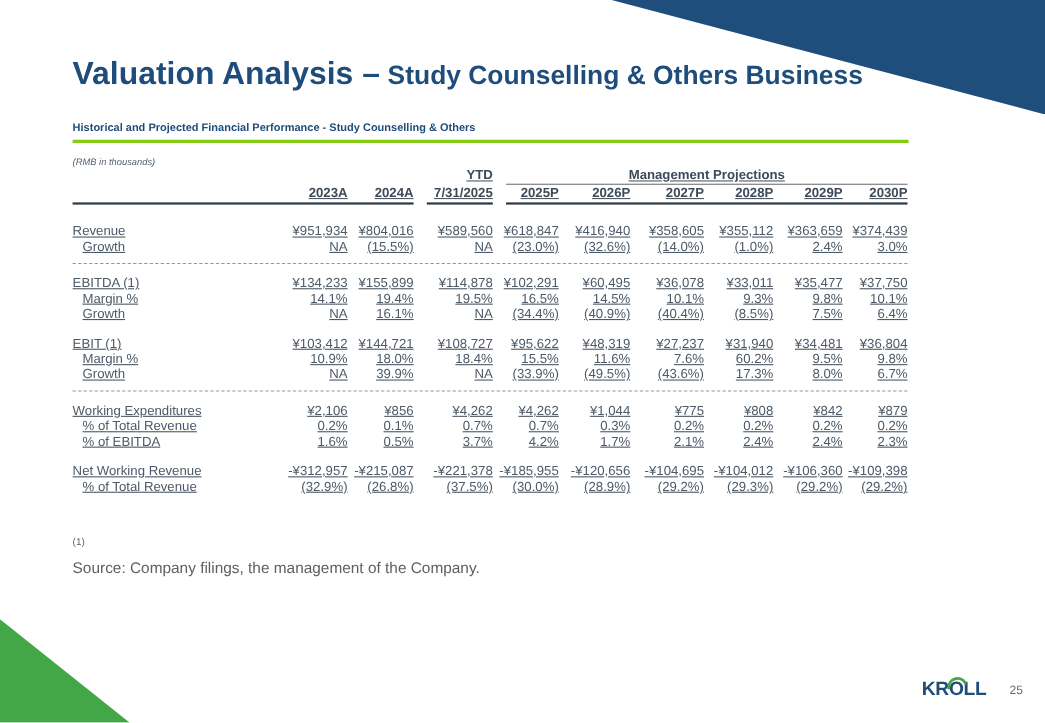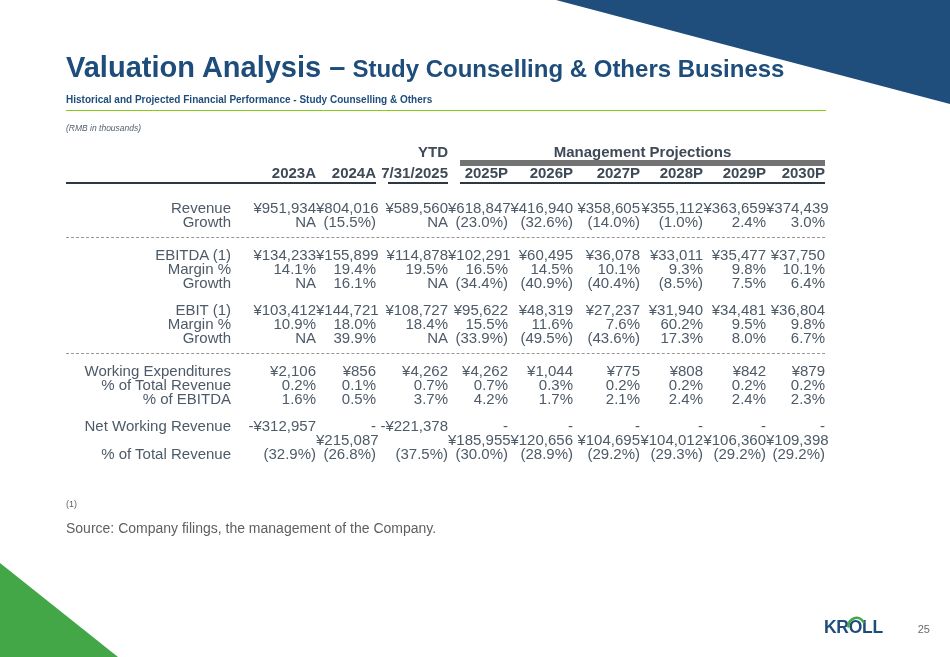--- a/index.html
+++ b/index.html
@@ -20,57 +20,57 @@
     background:#43a747;
     clip-path:polygon(0 0, 100% 100%, 0 100%);
   }
   
   .content { position:absolute; left:66px; top:50px; width:760px; }
   .page-title { font-size:29px; font-weight:bold; color:#1e4d7b; line-height:34px; white-space:nowrap; }
   .page-title .secondary { font-size:24px; margin-left:7px;margin-top:48px; }
   .page-subtitle { font-size:19px; color:#595959; margin-top:9px; line-height:23px; }
 
   .table-title {
-    margin-top:8px; font-size:10px; font-weight:bold; color:#1e4d7b;
-    border-bottom:1px solid #84cc16; padding-bottom:4px; line-height:12px;
+    margin-top:25px; font-size:10px; font-weight:bold; color:#1e4d7b;
+    border-bottom:3px solid #84cc16; padding-bottom:4px; line-height:12px;
   }
   .units-note { font-style:italic; font-size:8.5px; color:#55616e; margin-top:12px; line-height:10px; }
 
   
   .fin-table {
-    margin-top:12px; width:759px;
+    width:759px;
     display:grid;
     grid-template-columns:165px 85px 60px 72px 60px 65px 67px 63px 63px 59px;
-    font-size:15px; line-height:14px; color:#4d5a68;
+    font-size:12px; line-height:14px; color:#4d5a68;text-decoration:underline;
   }
   .fin-table .c   { text-align:right; }
-  .fin-table .lab { text-align:right; }
+  .fin-table .lab { text-align:left; }
   .fin-table .ind { padding-left:9px; }
   .fin-table .hdr { font-weight:bold; color:#3e4a58; }
   .h-span-left { grid-column:1 / 4; }
   .ytd-cell    { grid-column:4 / 5; text-align:right; font-weight:bold; color:#3e4a58; }
   .mp-head {
     grid-column:5 / 11; text-align:center; font-weight:bold; color:#3e4a58;
-    border-bottom:6px solid #737373; margin-left:12px; padding-bottom:1px;
+    border-bottom:1px solid #737373; margin-left:12px; padding-bottom:1px;
   }
   .thickline { height:0; border-top:2px solid #2b3845; margin-top:2px; }
   .seg1 { grid-column:1 / 4; }
   .seg2 { grid-column:4 / 5; margin-left:12px; }
   .seg3 { grid-column:5 / 11; margin-left:12px; }
   .top-spacer { grid-column:1 / -1; height:17px; }
   .section-divider { grid-column:1 / -1; height:0; border-top:1px dashed #979797; margin:8px 0 10px 0; }
   .section-spacer  { grid-column:1 / -1; height:13px; }
 
   
   .footnote { margin-top:38px; display:flex; font-size:9px; color:#5f5f5f; line-height:11px; }
   .footnote .marker { width:22px; flex:0 0 22px; }
   .source-note { margin-top:13px; font-size:14px; color:#5f5f5f; line-height:11px; }
 
   
-  .footer { position:absolute; right:20px; bottom:16px; display:flex; align-items:center; gap:24px; }
+  .footer { position:absolute; right:20px; bottom:16px; display:flex; align-items:center; gap:10px; }
   .page-number { font-size:11px; color:#6a6a6a; }
 </style>
 </head>
 <body>
 
 <div class="corner-top-right"></div>
 <div class="corner-bottom-left"></div>
 
 <div class="content">
 

